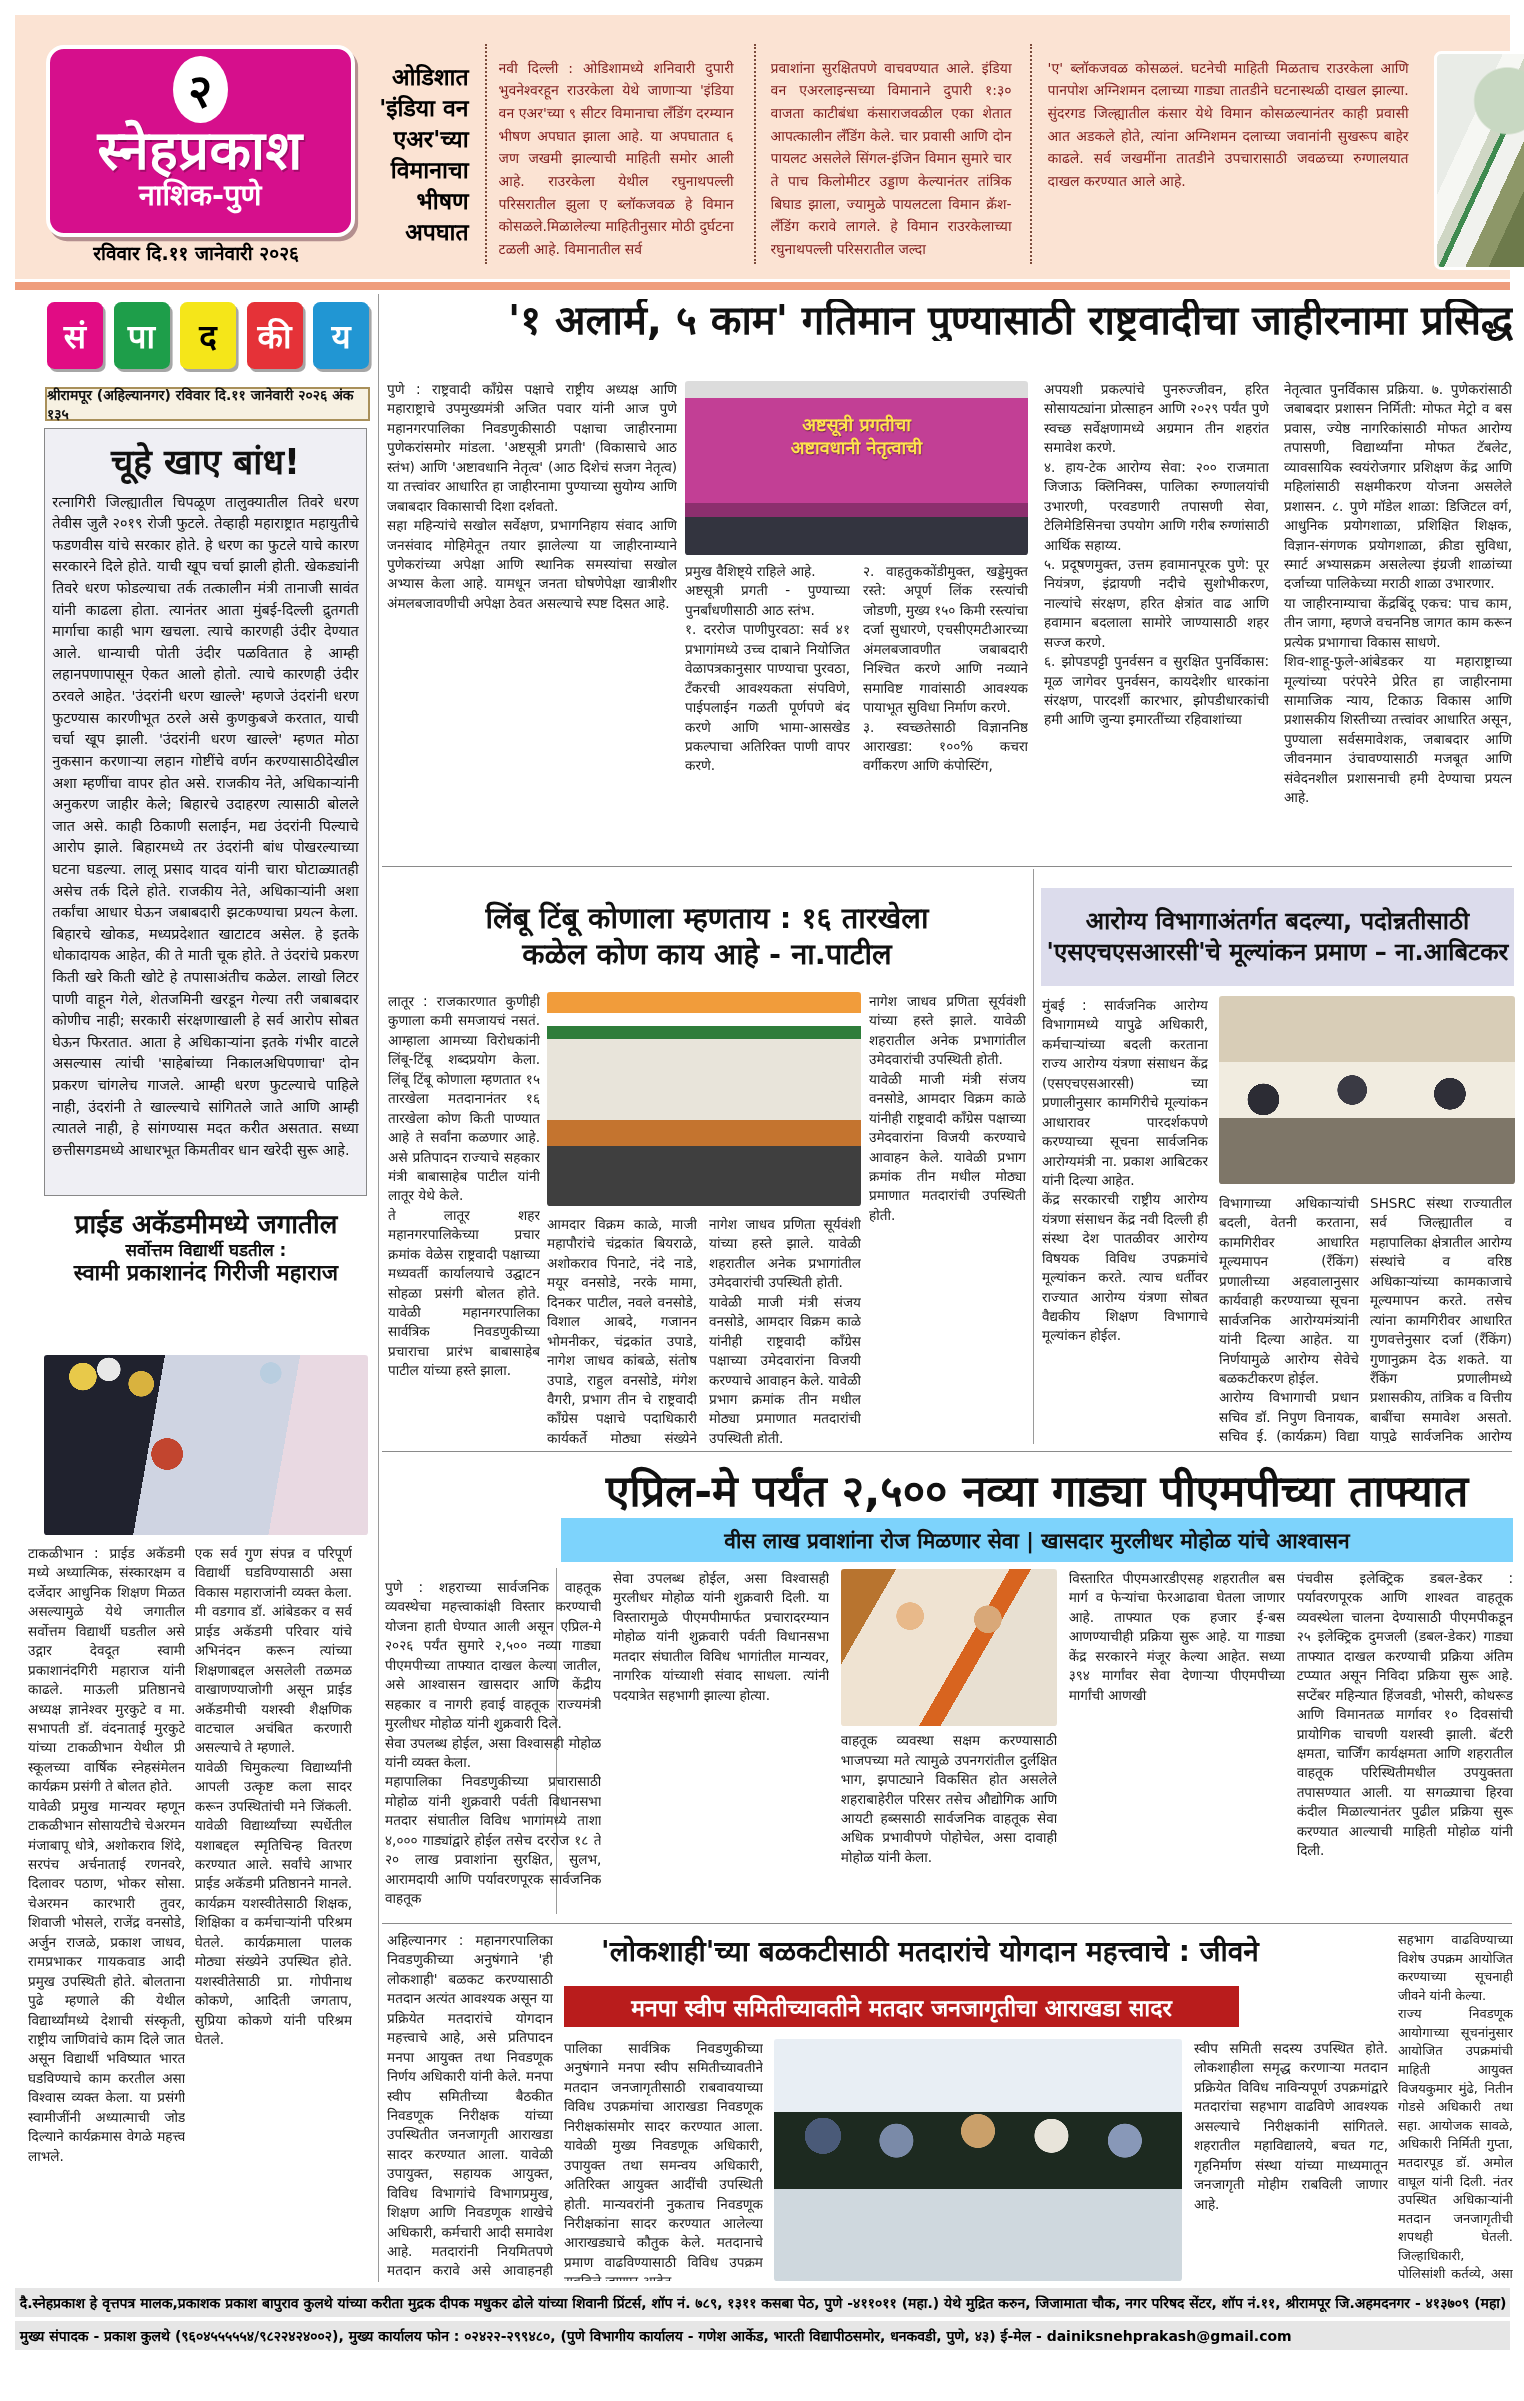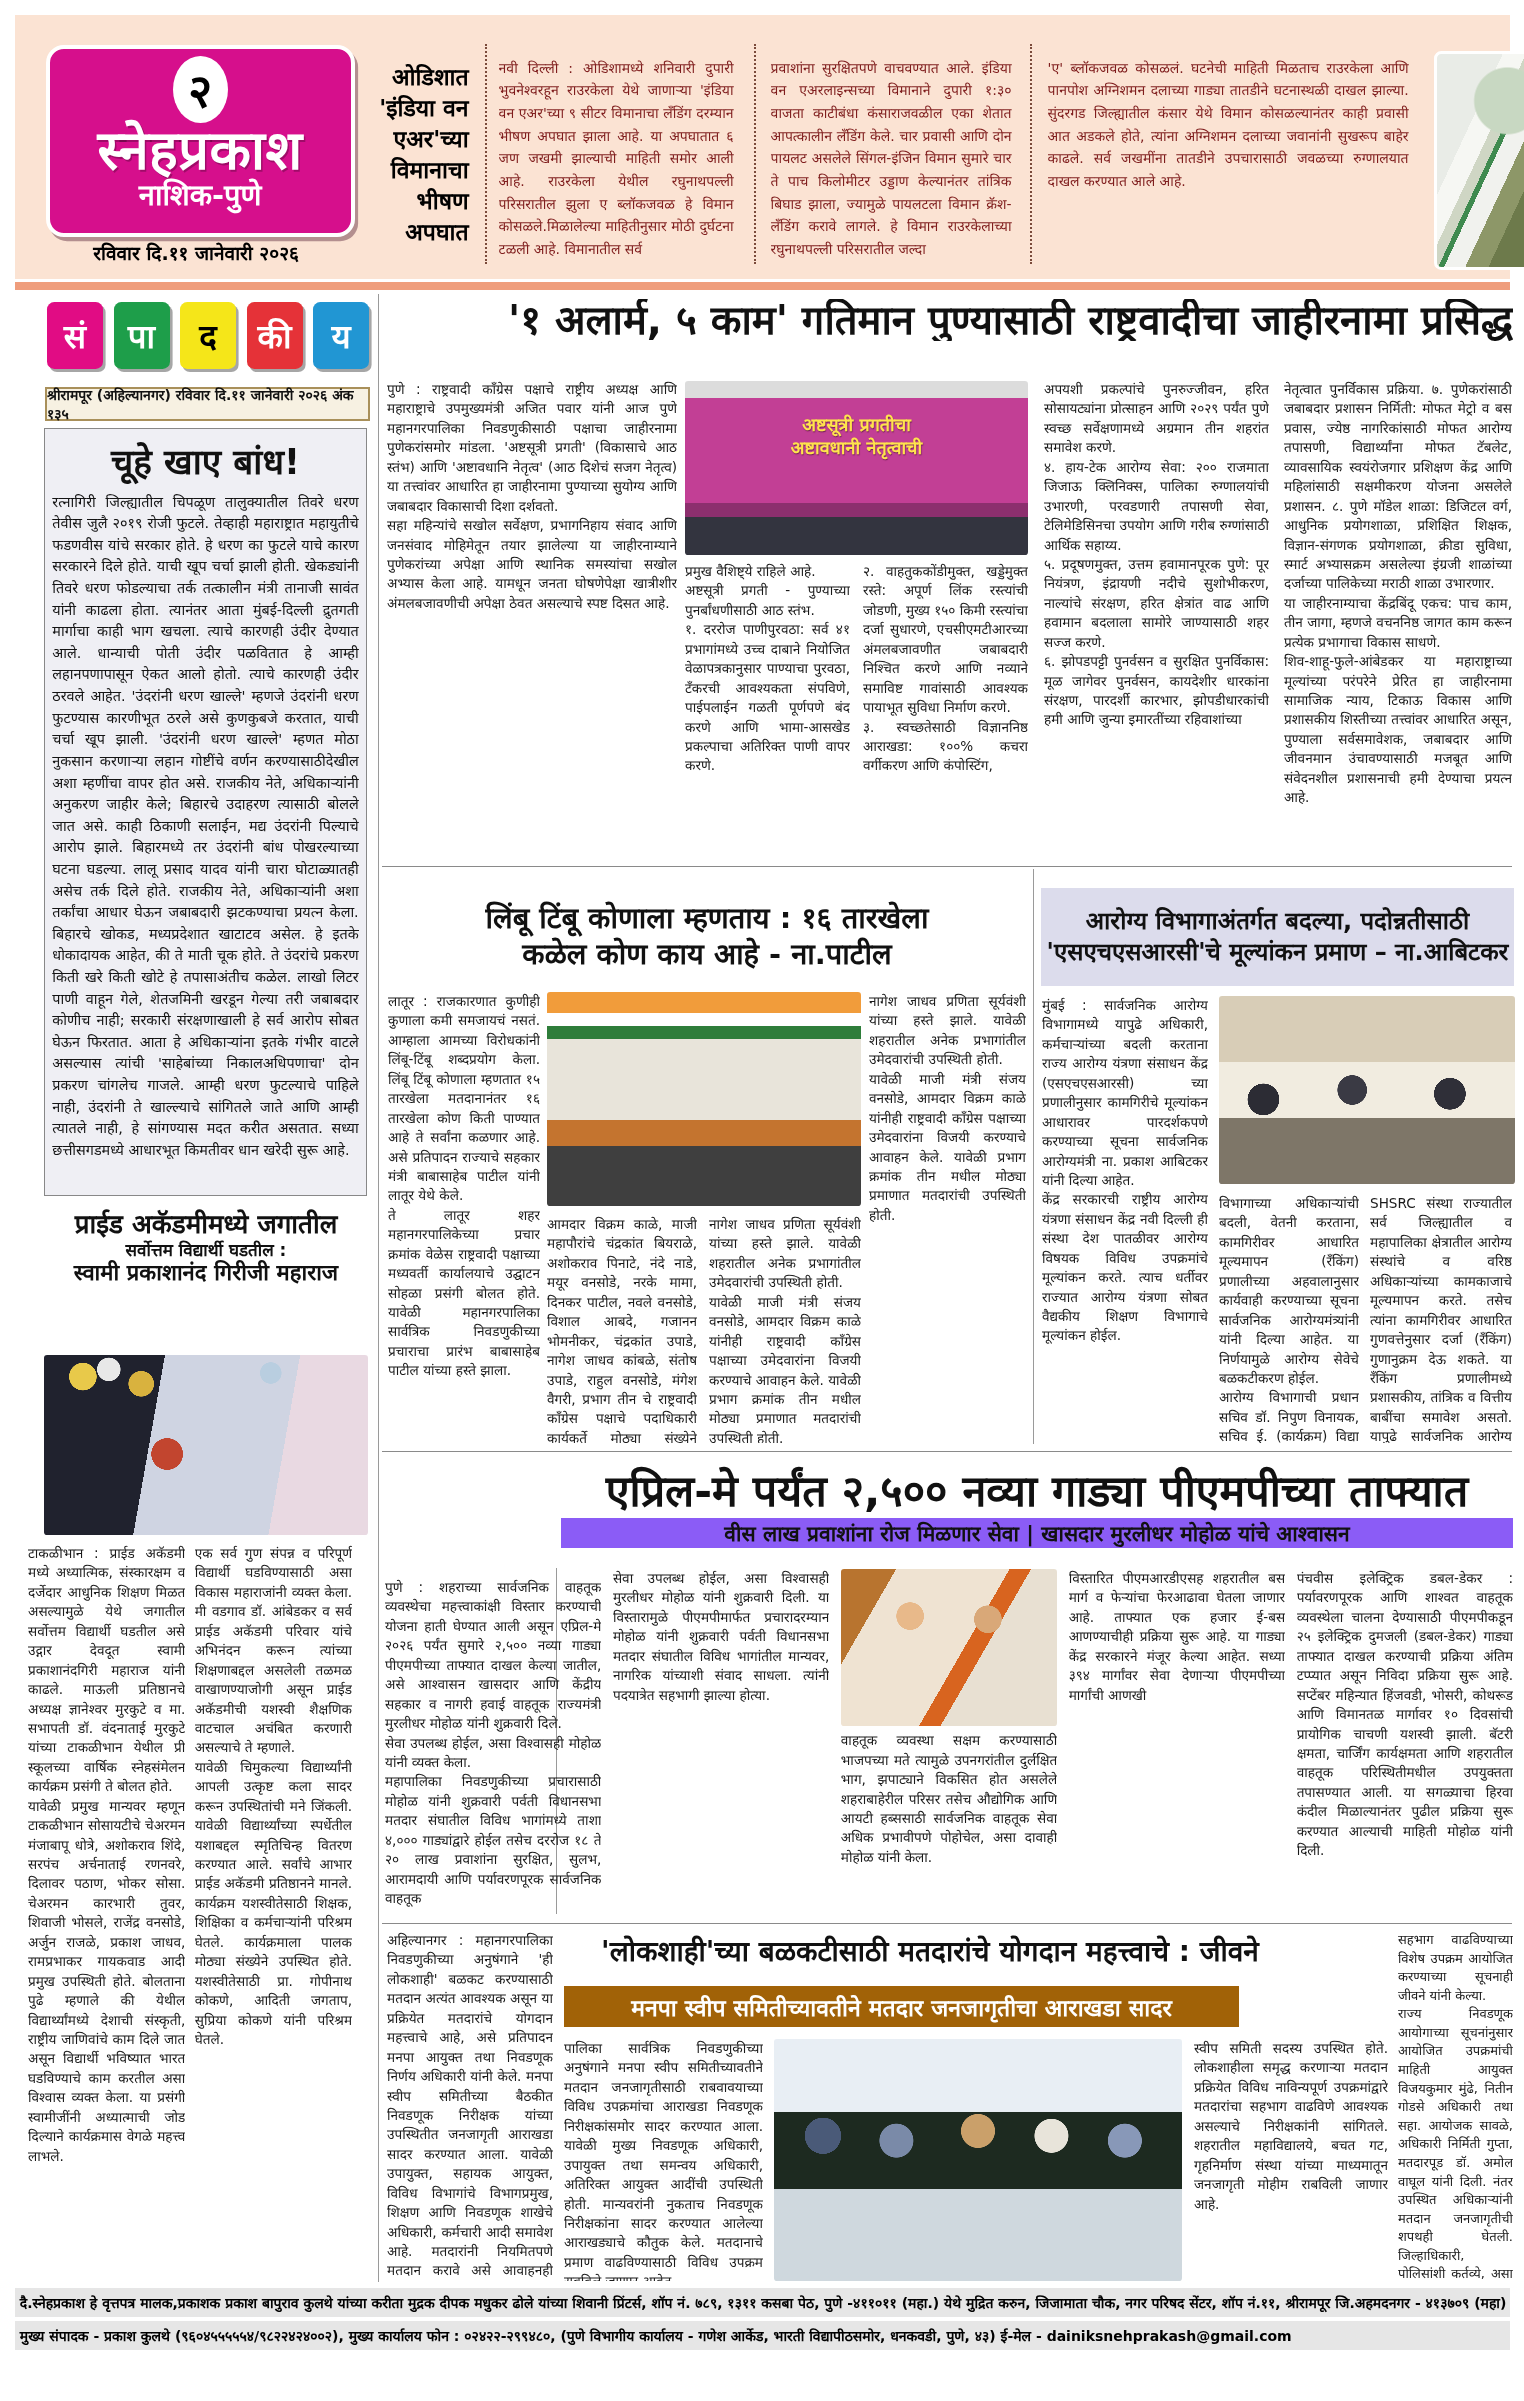--- a/index.html
+++ b/index.html
@@ -61,32 +61,32 @@
   .aroghead{left:1041px;top:888px;width:473px;height:98px;background:#dcdcec;display:flex;align-items:center;justify-content:center;
             text-align:center;font-weight:bold;font-size:24px;line-height:1.3;}
   .arogphoto{left:1219px;top:996px;width:296px;height:188px;
      background:
        radial-gradient(circle at 15% 55%, #2c2c34 0 15.7px, transparent 16px),
        radial-gradient(circle at 45% 50%, #3a3a44 0 14.6px, transparent 15px),
        radial-gradient(circle at 78% 52%, #2f2f38 0 15.7px, transparent 16px),
        linear-gradient(#d8cdb7 0 35%, #f1ece0 35% 65%, #7e7668 65% 100%);}
   
   .pmphead{left:561px;top:1460px;width:952px;text-align:center;font-weight:bold;font-size:43px;white-space:nowrap;overflow:hidden;}
-  .pmpsub{left:561px;top:1518px;width:952px;height:30px;background:#8b5cf6;display:flex;align-items:center;justify-content:center;
+  .pmpsub{left:561px;top:1518px;width:952px;height:44px;background:#7dd3fc;display:flex;align-items:center;justify-content:center;
           font-weight:bold;font-size:21px;}
   .pmpcols{left:385px;top:1569px;width:1128px;height:345px;display:flex;gap:11.5px;}
   .pmpcols .c{flex:1;}
   .pmpphoto{width:100%;height:157px;margin-bottom:5.2px;
      background:
        radial-gradient(circle at 32% 30%, #e8b98a 0 13.6px, transparent 14px),
        radial-gradient(circle at 68% 32%, #d9a878 0 13.6px, transparent 14px),
        linear-gradient(120deg,#b8742f 0 18%, #efe3d2 18% 55%, #d8641f 55% 62%, #e8e0d2 62% 100%);}
   
   .lokhead{left:564px;top:1931px;width:732px;text-align:center;font-weight:bold;font-size:28px;white-space:nowrap;overflow:hidden;}
-  .lokbanner{left:564px;top:1986px;width:675px;height:41px;background:#a16207;display:flex;align-items:center;justify-content:center;
+  .lokbanner{left:564px;top:1986px;width:675px;height:41px;background:#b91c1c;display:flex;align-items:center;justify-content:center;
              color:#fff;font-weight:bold;font-size:23px;}
   .lokphoto{left:774px;top:2039px;width:408px;height:242px;
      background:
        radial-gradient(circle at 12% 40%, #4a5a78 0 18px, transparent 18.3px),
        radial-gradient(circle at 30% 42%, #7a8aa8 0 16.7px, transparent 17.3px),
        radial-gradient(circle at 50% 38%, #caa06a 0 16.7px, transparent 17.3px),
        radial-gradient(circle at 68% 40%, #e8e4da 0 16.7px, transparent 17.3px),
        radial-gradient(circle at 86% 42%, #8898b8 0 16.7px, transparent 17.3px),
        linear-gradient(#e8eef4 0 30%, #1d2a20 30% 62%, #cfd8de 62% 100%);}
   

